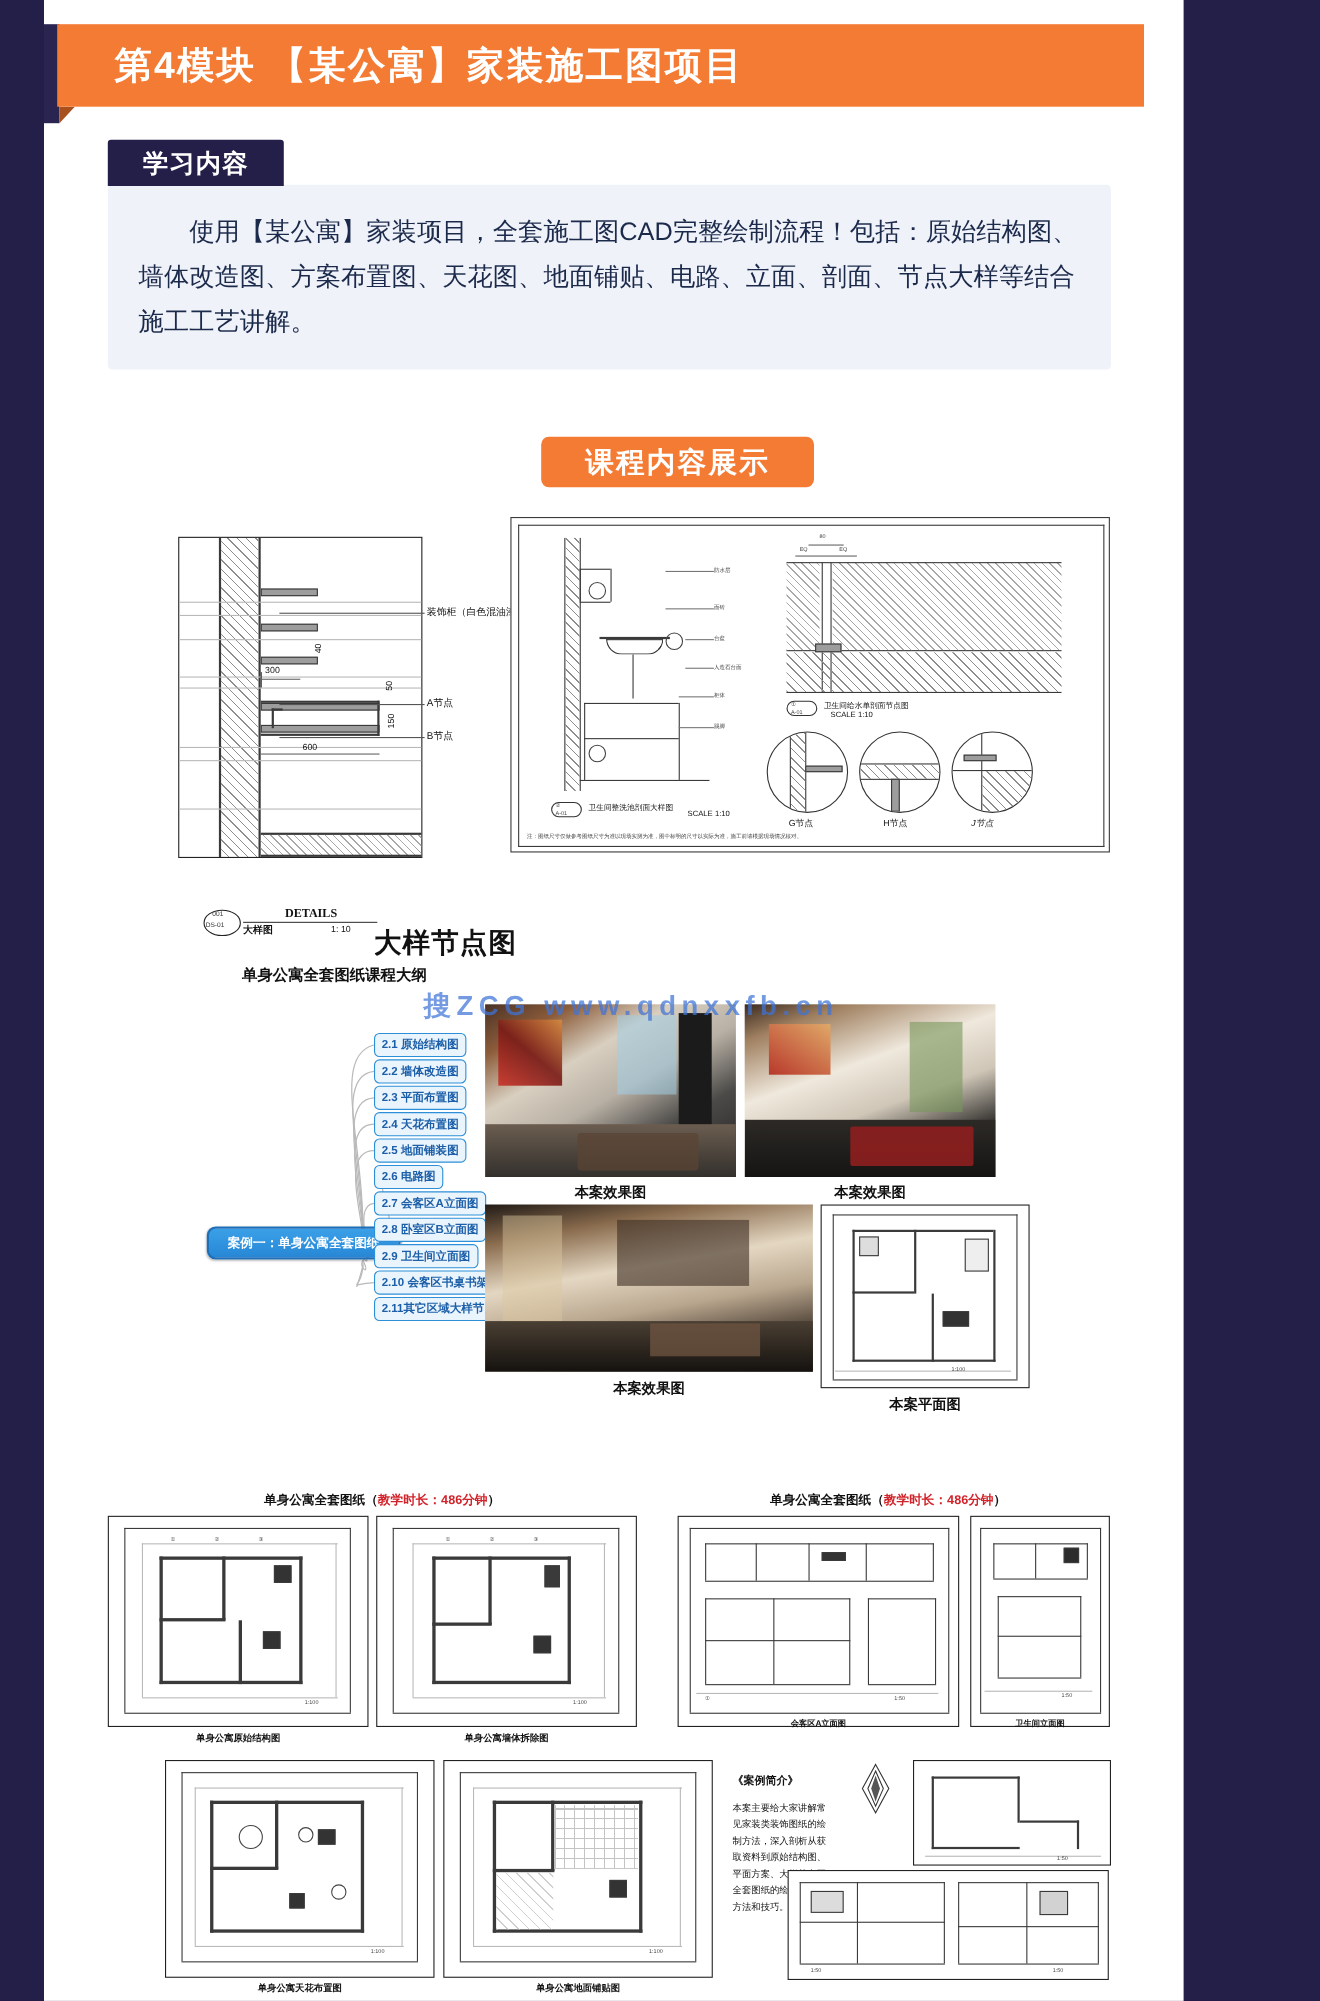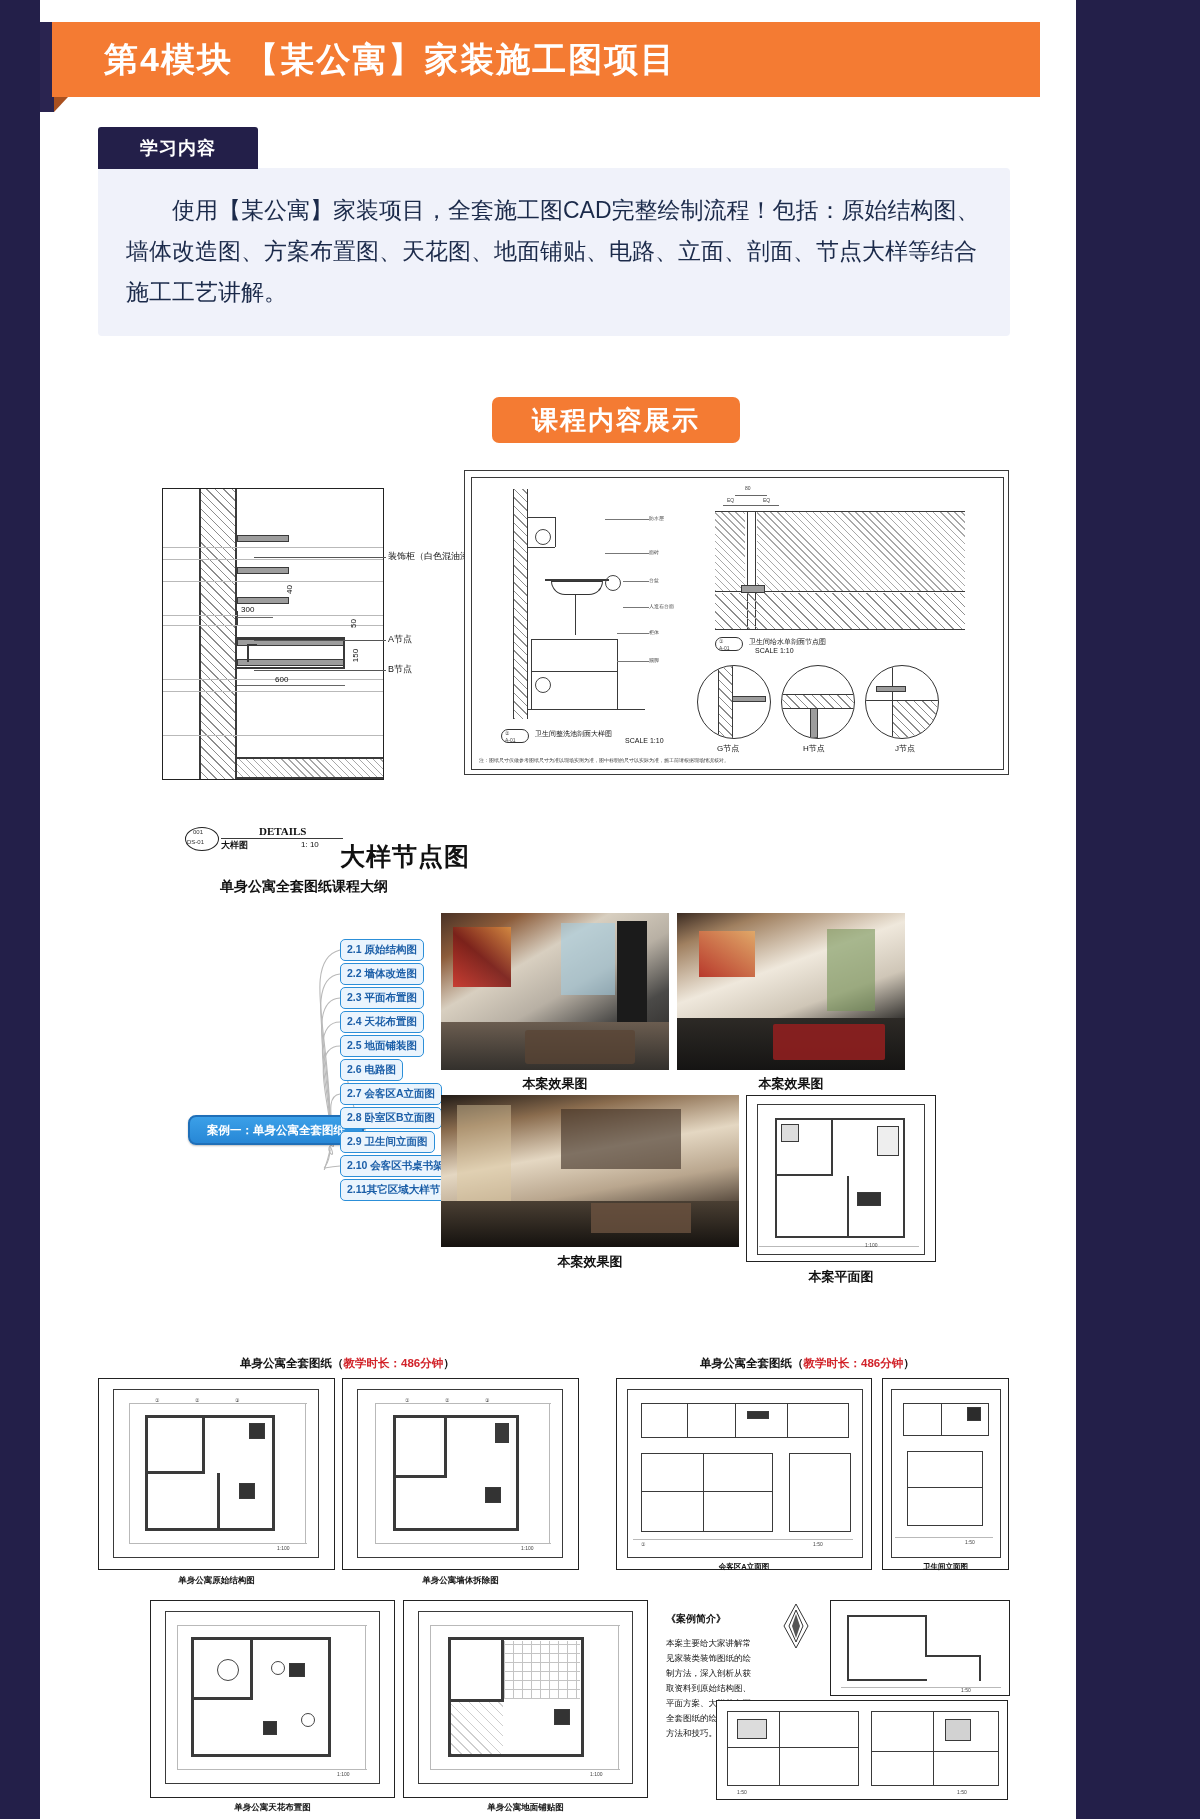--- a/index.html
+++ b/index.html
@@ -30,21 +30,21 @@
     background:#2a2450;
   }
   .hdr-notch:after{
     content:""; position:absolute; left:14px; top:75px;
     border-top:15px solid #a9501f; border-right:14px solid transparent;
   }
   
   .tab-learn {
     position:absolute; left:58px; top:127px; width:160px; height:42px;
     background:#231f49; color:#fff;
-    font-size:18px; font-weight:bold; letter-spacing:1px;
+    font-size:23px; font-weight:bold; letter-spacing:1px;
     display:flex; align-items:center; justify-content:center;
     border-radius:3px 3px 0 0;
     z-index:3;
   }
   .panel {
     position:absolute; left:58px; top:168px; width:912px; height:168px;
     background:#f0f2fa; border-radius:4px;
     z-index:2;
     padding:22px 30px 0 28px;
   }
@@ -308,21 +308,21 @@
         <div class="slab" style="left:28px;top:42px;width:8px;height:30px;"></div>
       </div>
       <div style="position:absolute;left:400px;top:194px;width:74px;height:74px;border:1px solid #333;border-radius:50%;overflow:hidden;">
         <div class="ln" style="left:26px;top:0;width:1px;height:74px;"></div>
         <div class="ln" style="left:0;top:34px;width:74px;height:1px;"></div>
         <div class="hatch" style="left:27px;top:35px;width:47px;height:39px;"></div>
         <div class="slab" style="left:10px;top:20px;width:30px;height:6px;"></div>
       </div>
       <span class="txt" style="left:252px;top:272px;font-size:8px;">G节点</span>
       <span class="txt" style="left:338px;top:272px;font-size:8px;">H节点</span>
-      <span class="txt" style="left:430px;top:272px;font-size:8px;">J节点</span>
+      <span class="txt" style="left:418px;top:272px;font-size:8px;font-style:italic;">J节点</span>
 
       <span class="txt5" style="left:14px;top:286px;font-size:5px;">注：图纸尺寸仅做参考图纸尺寸为准以现场实测为准，图中标明的尺寸以实际为准，施工前请根据现场情况核对。</span>
     </div>
 
     <div class="outline-title">单身公寓全套图纸课程大纲</div>
 
     <div class="mindmap">
       <svg class="mm-svg" viewBox="0 0 330 240">
         <g fill="none" stroke="#b9b9b9" stroke-width="1.1">
           <path d="M150 200 C 152 110, 120 30, 160 20"></path>
@@ -393,20 +393,21 @@
       <div class="ln" style="left:84px;top:22px;width:2px;height:58px;"></div>
       <div class="ln" style="left:100px;top:80px;width:2px;height:62px;"></div>
       <div class="slab" style="left:34px;top:28px;width:18px;height:18px;background:#ddd;"></div>
       <div class="slab" style="left:110px;top:96px;width:24px;height:14px;background:#333;"></div>
       <div class="slab" style="left:130px;top:30px;width:22px;height:30px;background:#eee;"></div>
       <div class="lnl" style="left:12px;top:150px;width:160px;height:1px;"></div>
       <span class="txt5" style="left:118px;top:146px;">1:100</span>
     </div>
     <span class="pcap" style="left:706px;top:1268px;width:190px;">本案平面图</span>
 
+    <div class="watermark">搜ZCG  www.qdnxxfb.cn</div>
 
     <div class="btm-head" style="left:200px;top:1356px;">
       <span>单身公寓全套图纸（</span><span class="red">教学时长：486分钟</span><span>）</span>
     </div>
     <div class="btm-head" style="left:660px;top:1356px;">
       <span>单身公寓全套图纸（</span><span class="red">教学时长：486分钟</span><span>）</span>
     </div>
 
     <div class="cad" style="position:absolute;left:58px;top:1378px;width:237px;height:192px;">
       <div class="ln" style="left:14px;top:10px;width:206px;height:1px;"></div>

